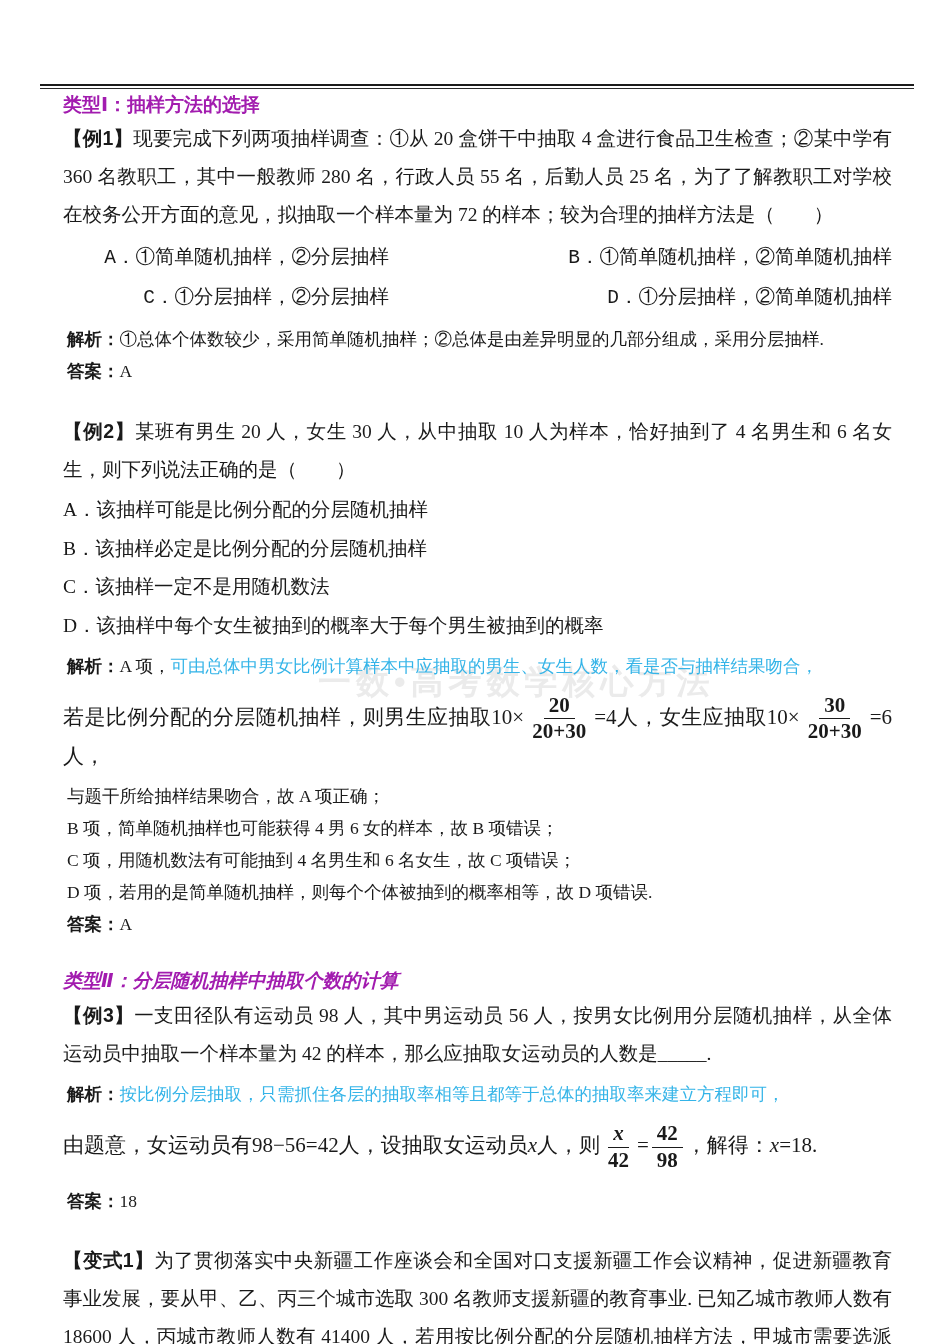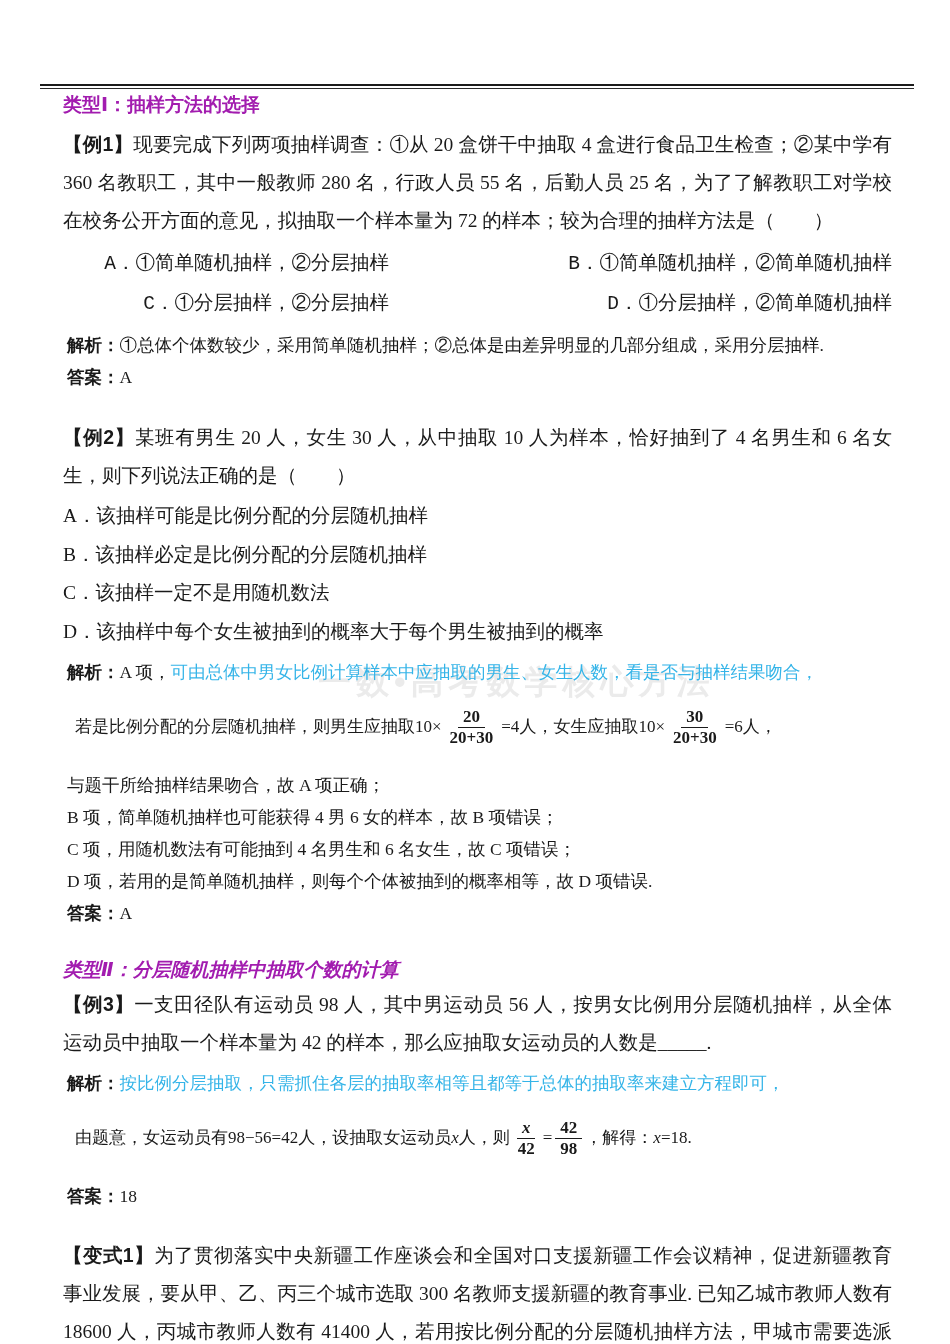--- a/index.html
+++ b/index.html
@@ -18,34 +18,34 @@
     position:absolute;left:40px;right:36px;top:84px;height:2px;
     border-top:2.5px solid #1c1c1c;border-bottom:1.5px solid #2a2a2a;
   }
   .content{position:absolute;left:63px;right:58px;top:92px;}
   .sec-heading{
     font-family:"Liberation Sans","DejaVu Sans",sans-serif;
     font-weight:700;font-size:19px;color:#a21caf;margin:0;
   }
   .sec-heading.second{margin-top:30px;font-style:italic;}
   .para{font-size:19.5px;line-height:38px;margin:0;text-align:justify;}
-  .stem{margin-top:7px;}
+  .stem{margin-top:1px;}
   .tag{font-weight:700;font-family:"Liberation Sans","DejaVu Sans",sans-serif;}
   .opts-grid{
     display:grid;grid-template-columns:326px 1fr;
     font-size:19.5px;line-height:40px;margin-top:4px;text-align:right;font-family:Liberation Mono, monospace;
   }
   .opts-list{font-size:19.5px;line-height:38.5px;margin-top:2px;}
   .ana{font-size:17.5px;line-height:28px;margin:4px;text-align:justify;}
   .ana-top{margin-top:7px;}
   .blabel{font-weight:700;font-family:"Liberation Sans","DejaVu Sans",sans-serif;}
   .blue{color:#34b4e8;}
   .math{font-family:"Liberation Serif","DejaVu Serif",serif;}
   .it{font-style:italic;}
-  .frac-row{font-size:17px;line-height:24px;padding:9px 0 10px;margin:12px;text-align:justify;}
+  .frac-row{font-size:21px;line-height:24px;padding:9px 0 10px;margin:0;text-align:justify;}
   .frac{
     display:inline-flex;flex-direction:column;align-items:center;
     vertical-align:middle;margin:0 3px;line-height:1.2;
     font-family:"Liberation Serif","DejaVu Serif",serif;
     font-weight:bold;
   }
   .frac .fn{display:block;padding:0 5px;border-bottom:1.3px solid #1a1a1a;}
   .frac .fd{display:block;padding:0 5px;}
   .gap-ex2{margin-top:27px;}
   .gap-ex3{margin-top:2px;}

